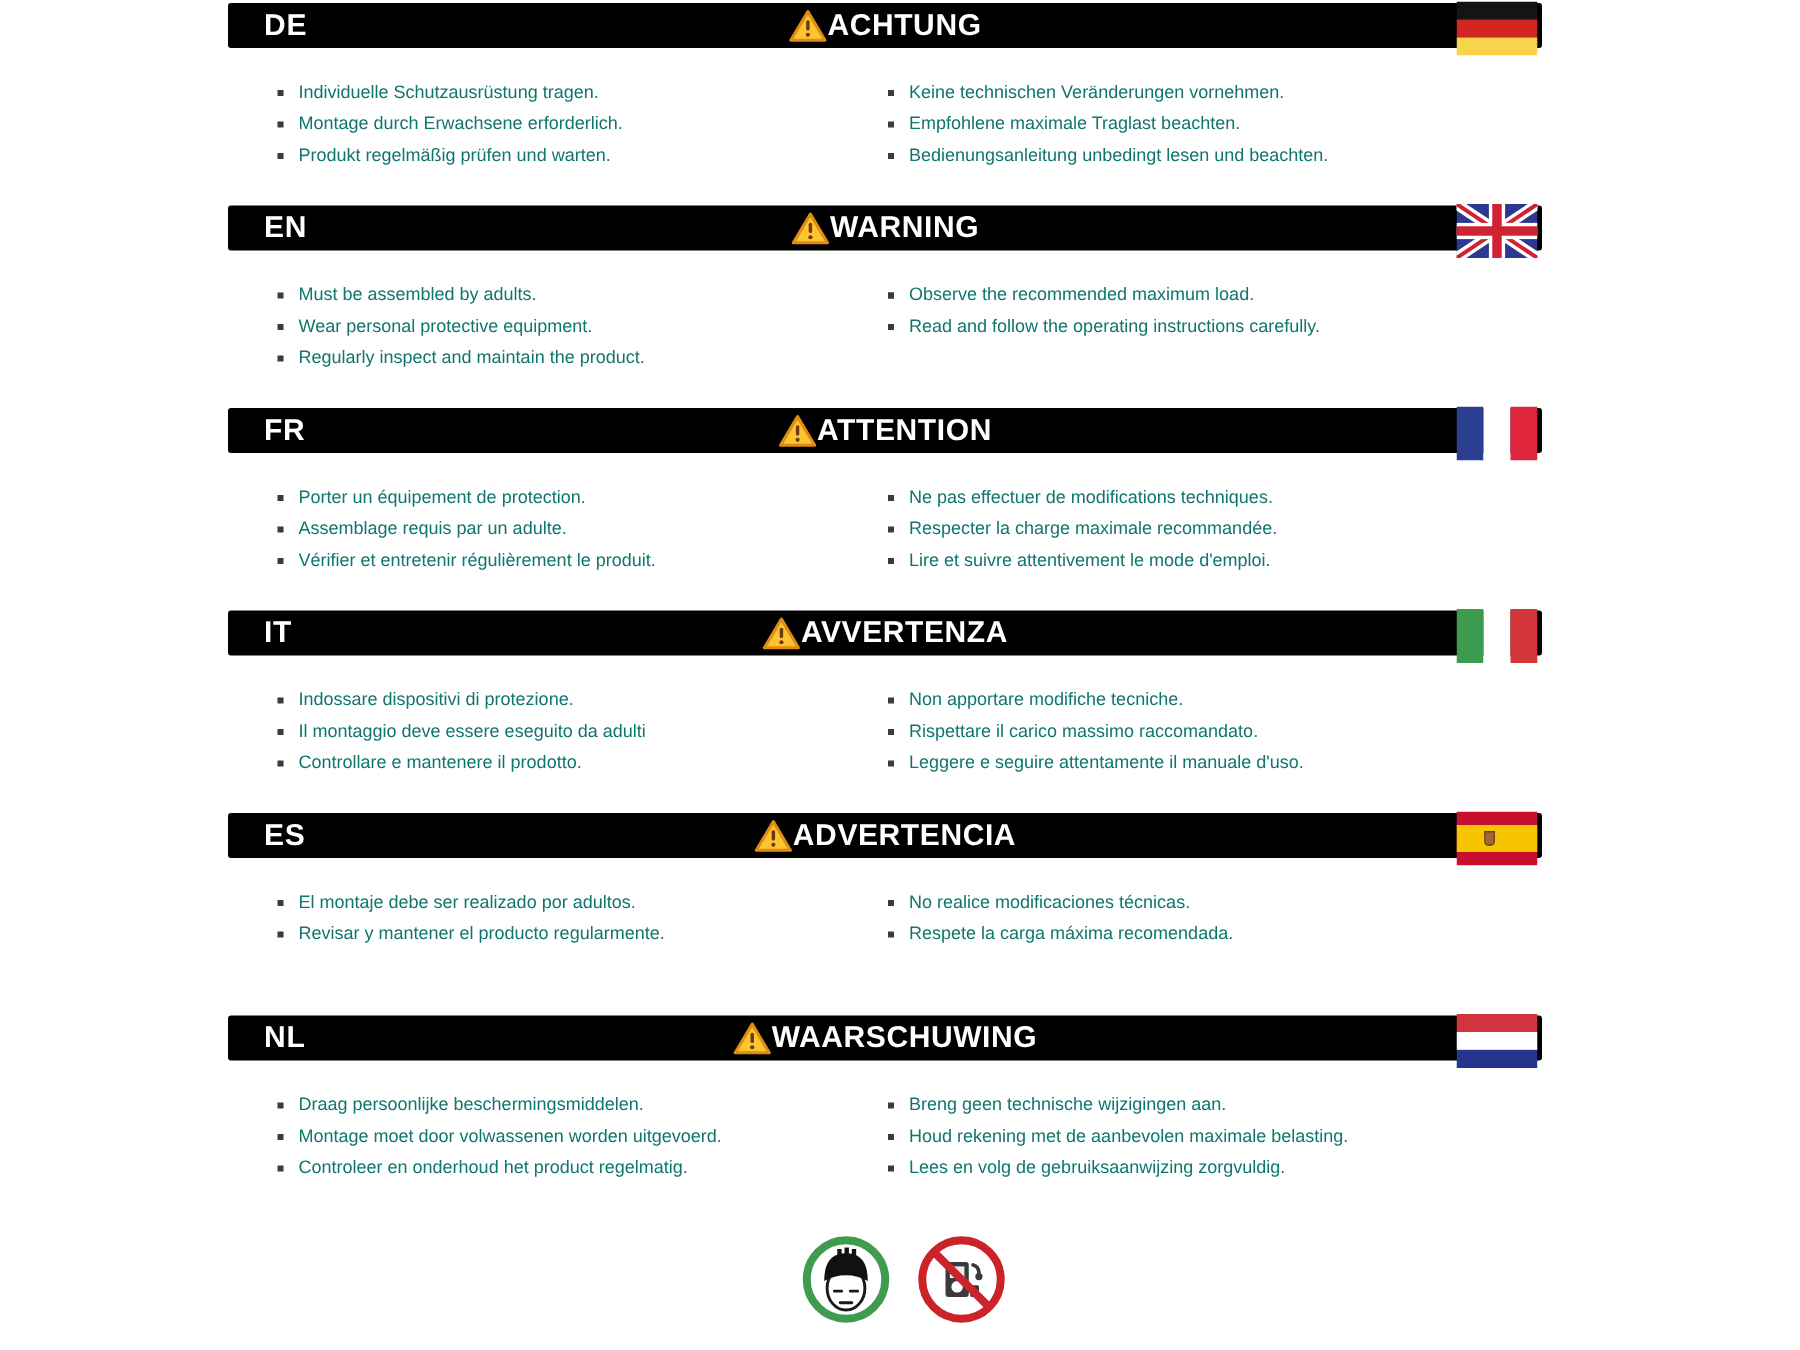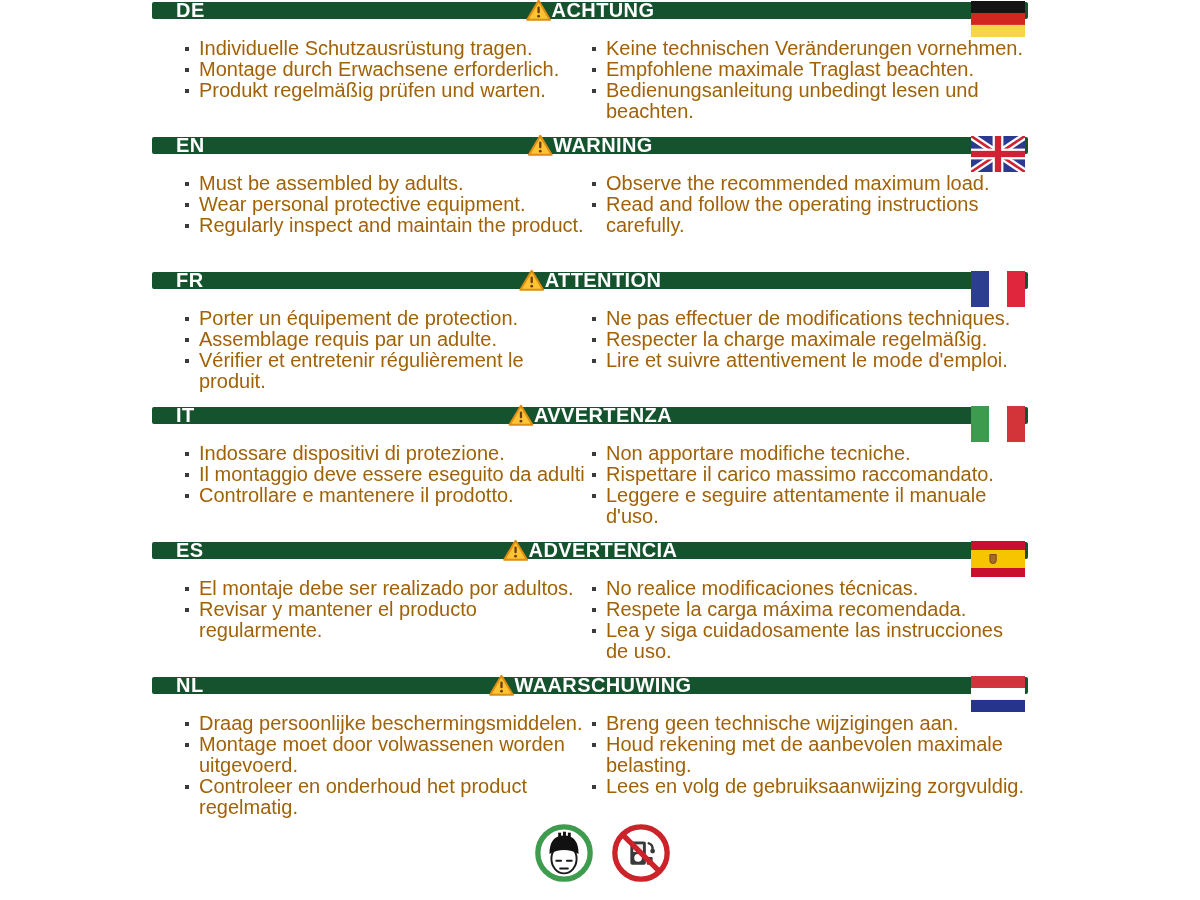--- a/index.html
+++ b/index.html
@@ -1,31 +1,31 @@
 <!DOCTYPE html>
 <html><head>
 <meta charset="utf-8">
 <style>
   html,body{margin:0;padding:0;background:#ffffff;}
   .canvas{position:relative;width:1200px;height:900px;background:#ffffff;overflow:hidden;
           font-family:"Liberation Sans", sans-serif;}
   .sheet{position:absolute;left:152px;top:2px;width:876px;}
   .section{height:135px;}
-  .bar{position:relative;height:17px;background:#14532d;border-radius:2px;
+  .bar{position:relative;height:30px;background:#000000;border-radius:2px;
        display:flex;align-items:center;}
   .lang{color:#ffffff;font-weight:bold;font-size:20px;margin-left:24px;letter-spacing:0.5px;}
   .title-group{position:absolute;left:50%;transform:translateX(-50%);
                display:flex;align-items:center;}
   .warn-svg{width:26px;height:23px;display:block;}
   .title{color:#ffffff;font-weight:bold;font-size:20px;letter-spacing:0.4px;white-space:nowrap;}
   .flag{position:absolute;right:3px;top:-1px;width:54px;height:36px;display:block;}
   .columns{display:flex;margin-top:19px;}
   .col{list-style:none;margin:0;padding:0;width:438px;box-sizing:border-box;}
   .col.left{padding-left:31px;}
-  .col li{position:relative;padding-left:16px;font-size:20px;line-height:21px;color:#a16207;}
+  .col li{position:relative;padding-left:16px;font-size:12px;line-height:21px;color:#0f766e;}
   .bm{position:absolute;left:2px;top:9px;width:4px;height:4px;background:#3b3b3b;}
   .icons-row{display:flex;justify-content:center;gap:15px;margin-top:10px;padding-left:24px;}
   .foot-icon{width:62px;height:62px;display:block;}
 </style>
 </head>
 <body>
 
 <div class="canvas">
   <div class="sheet">
 
@@ -113,21 +113,21 @@
         </svg>
       </div>
       <div class="columns">
         <ul class="col left">
           <li><span class="bm"></span><span>Porter un équipement de protection.</span></li>
           <li><span class="bm"></span><span>Assemblage requis par un adulte.</span></li>
           <li><span class="bm"></span><span>Vérifier et entretenir régulièrement le produit.</span></li>
         </ul>
         <ul class="col right">
           <li><span class="bm"></span><span>Ne pas effectuer de modifications techniques.</span></li>
-          <li><span class="bm"></span><span>Respecter la charge maximale regelmäßig.</span></li>
+          <li><span class="bm"></span><span>Respecter la charge maximale recommandée.</span></li>
           <li><span class="bm"></span><span>Lire et suivre attentivement le mode d'emploi.</span></li>
         </ul>
       </div>
     </section>
 
     <section class="section">
       <div class="bar">
         <span class="lang">IT</span>
         <div class="title-group">
           <svg class="warn-svg" viewBox="0 0 32 28">
@@ -175,21 +175,20 @@
         </svg>
       </div>
       <div class="columns">
         <ul class="col left">
           <li><span class="bm"></span><span>El montaje debe ser realizado por adultos.</span></li>
           <li><span class="bm"></span><span>Revisar y mantener el producto regularmente.</span></li>
         </ul>
         <ul class="col right">
           <li><span class="bm"></span><span>No realice modificaciones técnicas.</span></li>
           <li><span class="bm"></span><span>Respete la carga máxima recomendada.</span></li>
-          <li><span class="bm"></span><span>Lea y siga cuidadosamente las instrucciones de uso.</span></li>
         </ul>
       </div>
     </section>
 
     <section class="section">
       <div class="bar">
         <span class="lang">NL</span>
         <div class="title-group">
           <svg class="warn-svg" viewBox="0 0 32 28">
             <path d="M16 2 L30 25.5 L2 25.5 Z" fill="#fcc433" stroke="#e08c12" stroke-width="2.5" stroke-linejoin="round"></path>

